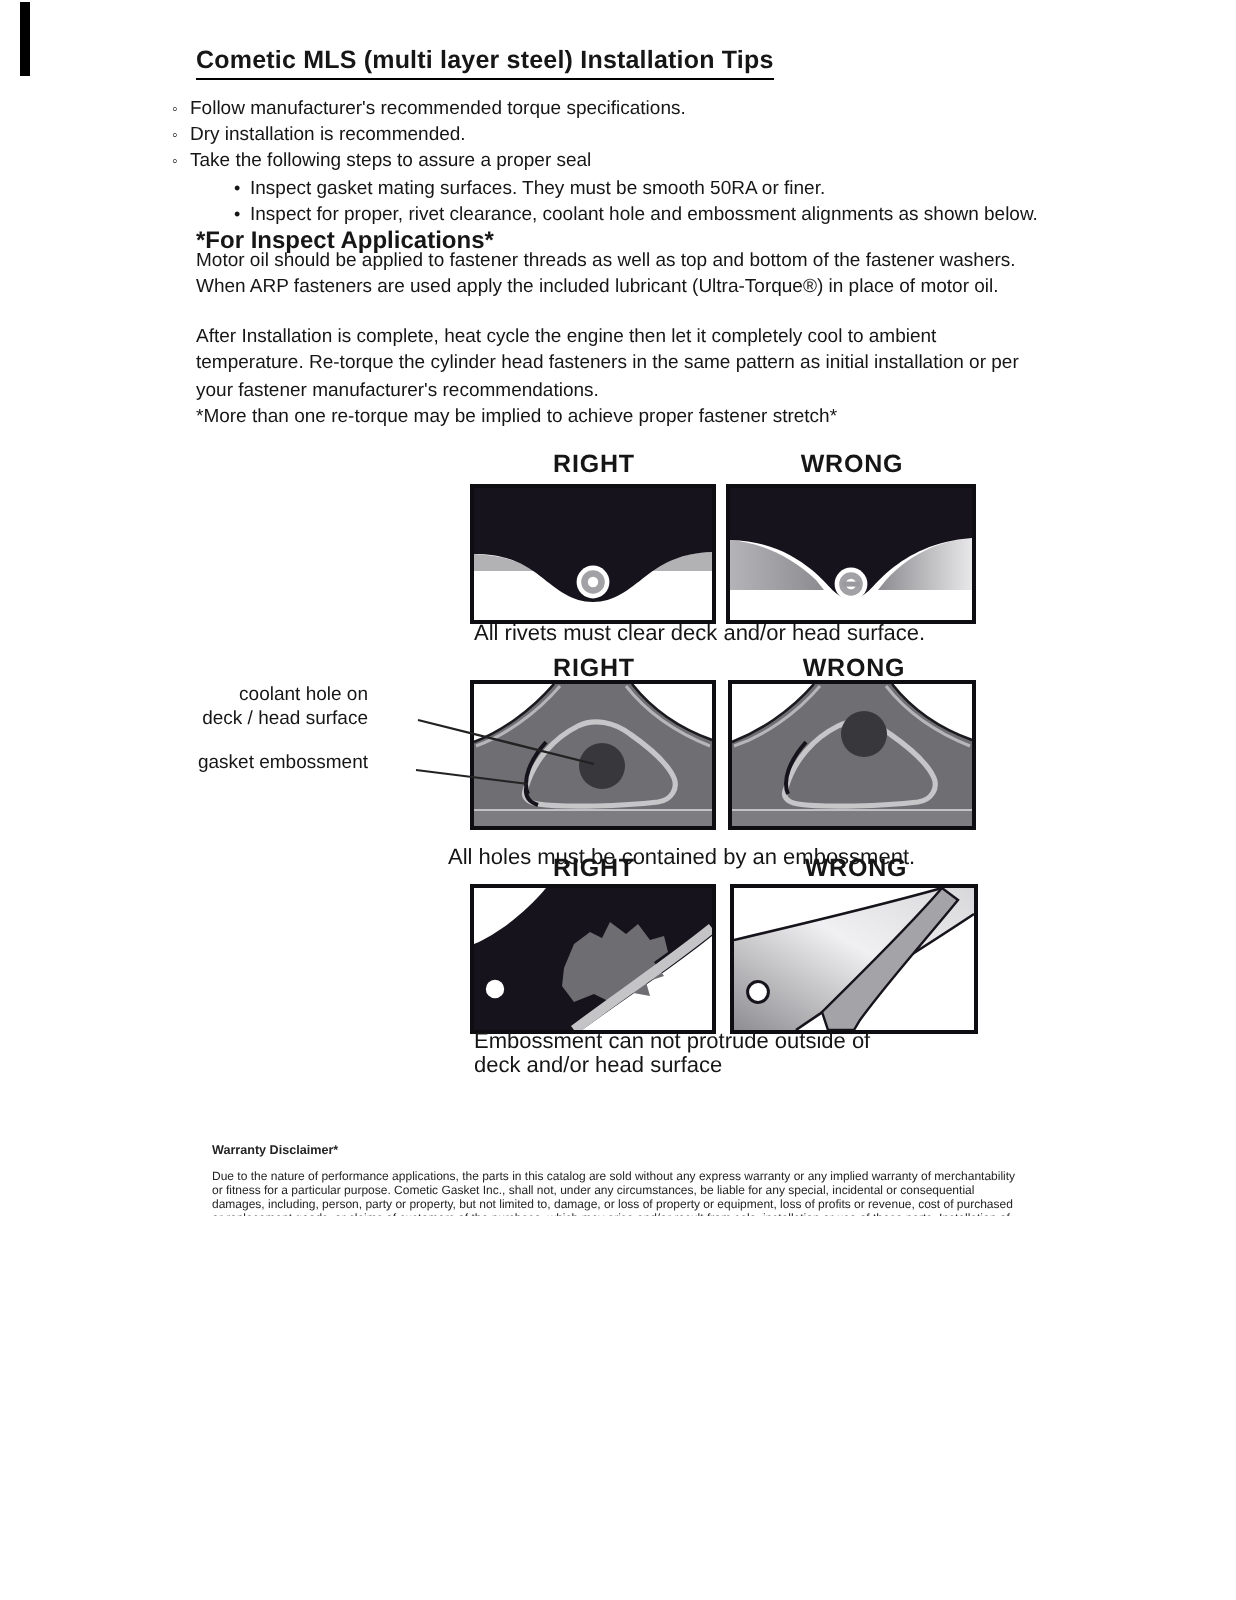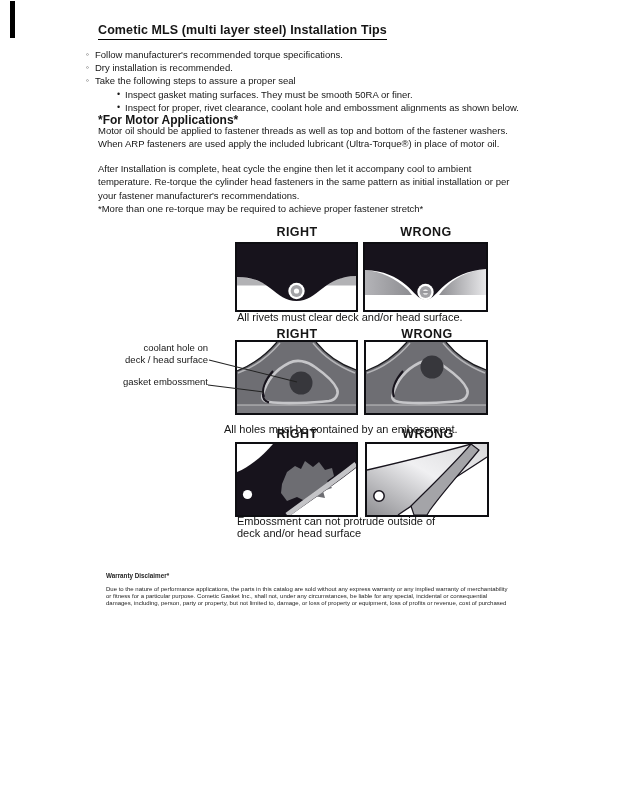--- a/index.html
+++ b/index.html
@@ -16,21 +16,21 @@
   .b.sub .m{width:8px;flex:0 0 8px;font-size:9px;}
   .h2{position:absolute;left:98px;top:113px;margin:0;font-size:12px;font-weight:bold;}
   .para{position:absolute;left:98px;width:419px;font-size:9.5px;line-height:13.4px;margin:0;}
   .p1{top:124px;}
   .p2{top:162px;}
   .p3{top:202px;}
   .dlabel{position:absolute;width:84px;text-align:center;font-size:12.5px;font-weight:600;letter-spacing:.4px;}
   .dbox{position:absolute;border:2.5px solid #0e0e12;background:#fff;}
   .dbox svg{display:block;}
   .caption{position:absolute;font-size:11px;line-height:11.5px;}
-  .ann{position:absolute;right:410px;text-align:center;font-size:9.5px;line-height:11.5px;white-space:nowrap;}
+  .ann{position:absolute;right:434px;text-align:center;font-size:9.5px;line-height:11.5px;white-space:nowrap;}
   .legal{position:absolute;left:106px;top:572px;width:405px;font-size:6px;line-height:1.15;color:#242424;}
   .legal .lh{font-weight:bold;font-size:6.3px;margin:0 0 7px 0;}
   .legal .lp{margin:0 0 6.5px 0;}
   .legal .lp div{margin:0;}
   .docnum{position:absolute;left:388px;top:771px;font-size:13px;letter-spacing:.4px;}
 </style>
 </head>
 <body>
 
 <div class="page">
@@ -55,24 +55,24 @@
     <div class="b sub">
         <span class="m">•</span>
         <span>Inspect gasket mating surfaces.  They must be smooth 50RA or finer.</span>
       </div>
     <div class="b sub">
         <span class="m">•</span>
         <span>Inspect for proper, rivet clearance, coolant hole and embossment alignments as shown below.</span>
       </div>
   </div>
 
-  <h2 class="h2">*For Motor Applications*</h2>
+  <h2 class="h2">*For Inspect Applications*</h2>
   <p class="para p1">Motor oil should be applied to fastener threads as well as top and bottom of the fastener washers. When ARP fasteners are used apply the included lubricant (Ultra-Torque®) in place of motor oil.</p>
-  <p class="para p2">After Installation is complete, heat cycle the engine then let it accompany cool to ambient temperature. Re-torque the cylinder head fasteners in the same pattern as initial installation or per your fastener manufacturer's recommendations.</p>
-  <p class="para p3">*More than one re-torque may be required to achieve proper fastener stretch*</p>
+  <p class="para p2">After Installation is complete, heat cycle the engine then let it completely cool to ambient temperature. Re-torque the cylinder head fasteners in the same pattern as initial installation or per your fastener manufacturer's recommendations.</p>
+  <p class="para p3">*More than one re-torque may be implied to achieve proper fastener stretch*</p>
 
   <div class="dlabel" style="left:255px;top:225px;">RIGHT</div>
   <div class="dlabel" style="left:384px;top:225px;">WRONG</div>
 
   <div class="dbox" style="left:235px;top:242px;">
     <svg width="119" height="66" viewBox="0 0 119 66">
       <rect x="0" y="0" width="119" height="66" fill="#ffffff"></rect>
       <path d="M0,33 C12,33.5 22,36 31,41.5 L0,41.5 Z" fill="#b2b2b5"></path>
       <path d="M119,32 C106,32.5 96,35.5 87,41.5 L119,41.5 Z" fill="#b2b2b5"></path>
       <path d="M0,0 H119 V32 C104,32.5 95,37 86,44 C77,51 70,57 59.5,57 C49,57 42,51 33,44 C24,37 15,33 0,33 Z" fill="#17131c"></path>

